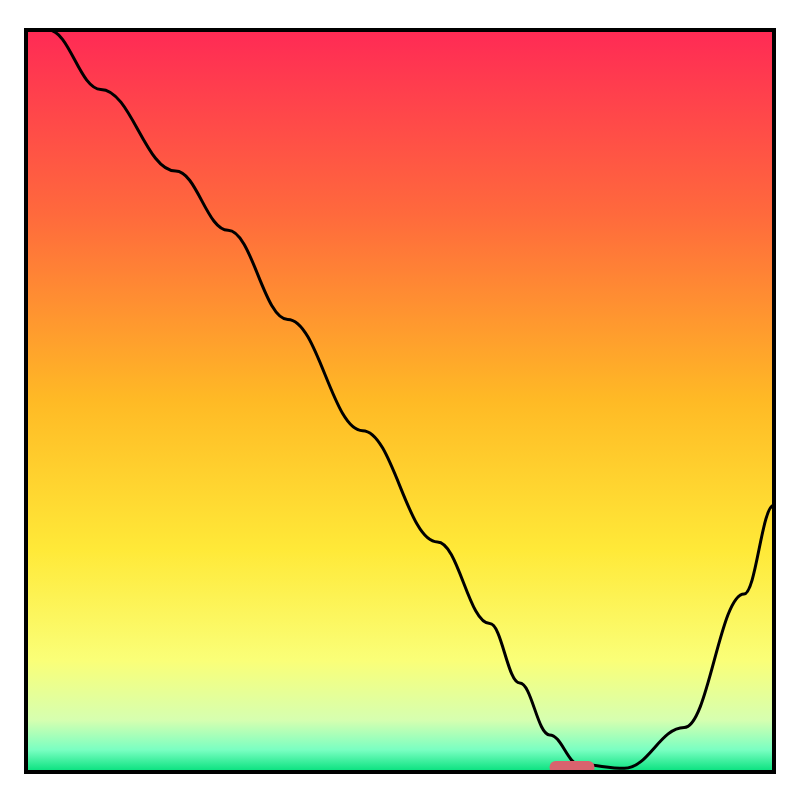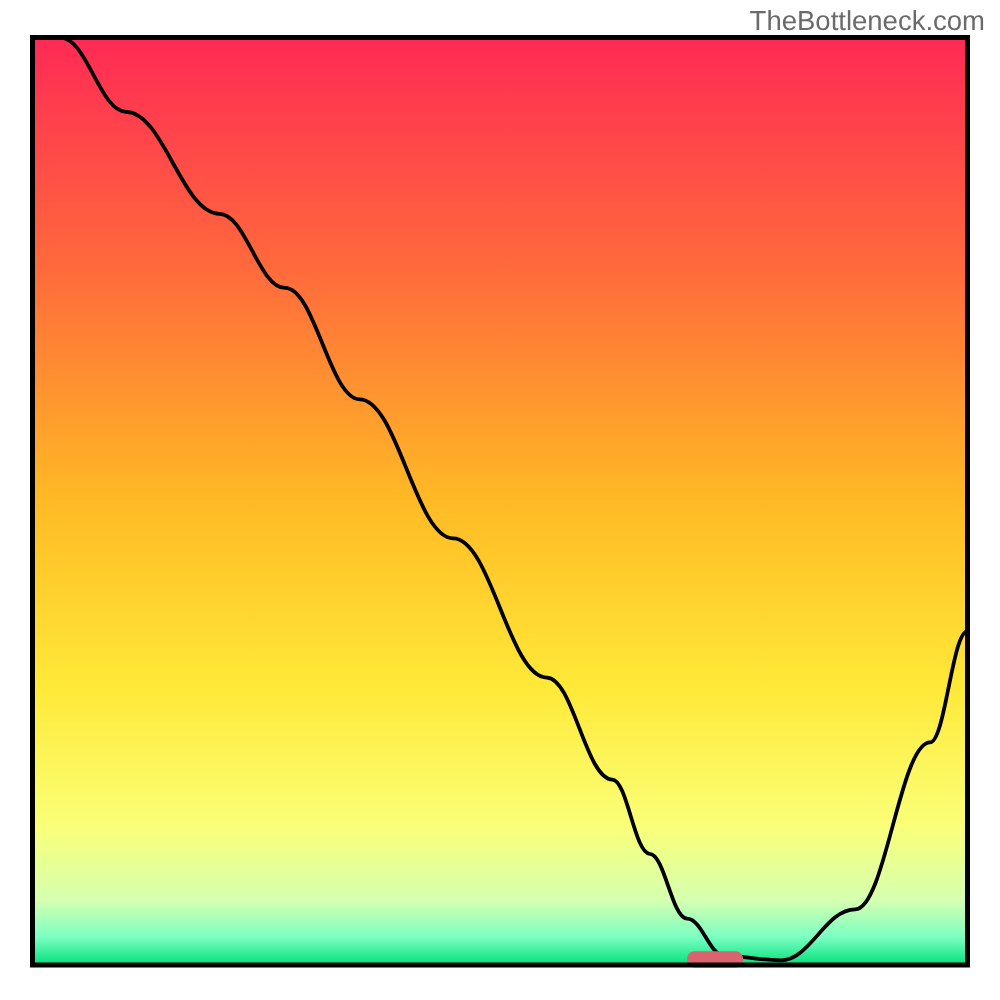--- a/index.html
+++ b/index.html
@@ -25,21 +25,20 @@
     z-index: 10;
   }
   svg {
     display: block;
   }
 </style>
 </head>
 <body>
 
 <div class="chart-container">
-  <div class="watermark">TheBottleneck.com</div>
 
   <svg id="chart-svg" width="800" height="800" viewBox="0 0 800 800">
     <defs>
       <linearGradient id="bg-grad" x1="0" y1="0" x2="0" y2="1">
           <stop offset="0%" stop-color="#ff2a55"></stop>
           <stop offset="25%" stop-color="#ff6a3c"></stop>
           <stop offset="50%" stop-color="#ffba25"></stop>
           <stop offset="70%" stop-color="#ffe938"></stop>
           <stop offset="85%" stop-color="#faff78"></stop>
           <stop offset="93%" stop-color="#d6ffb0"></stop>

